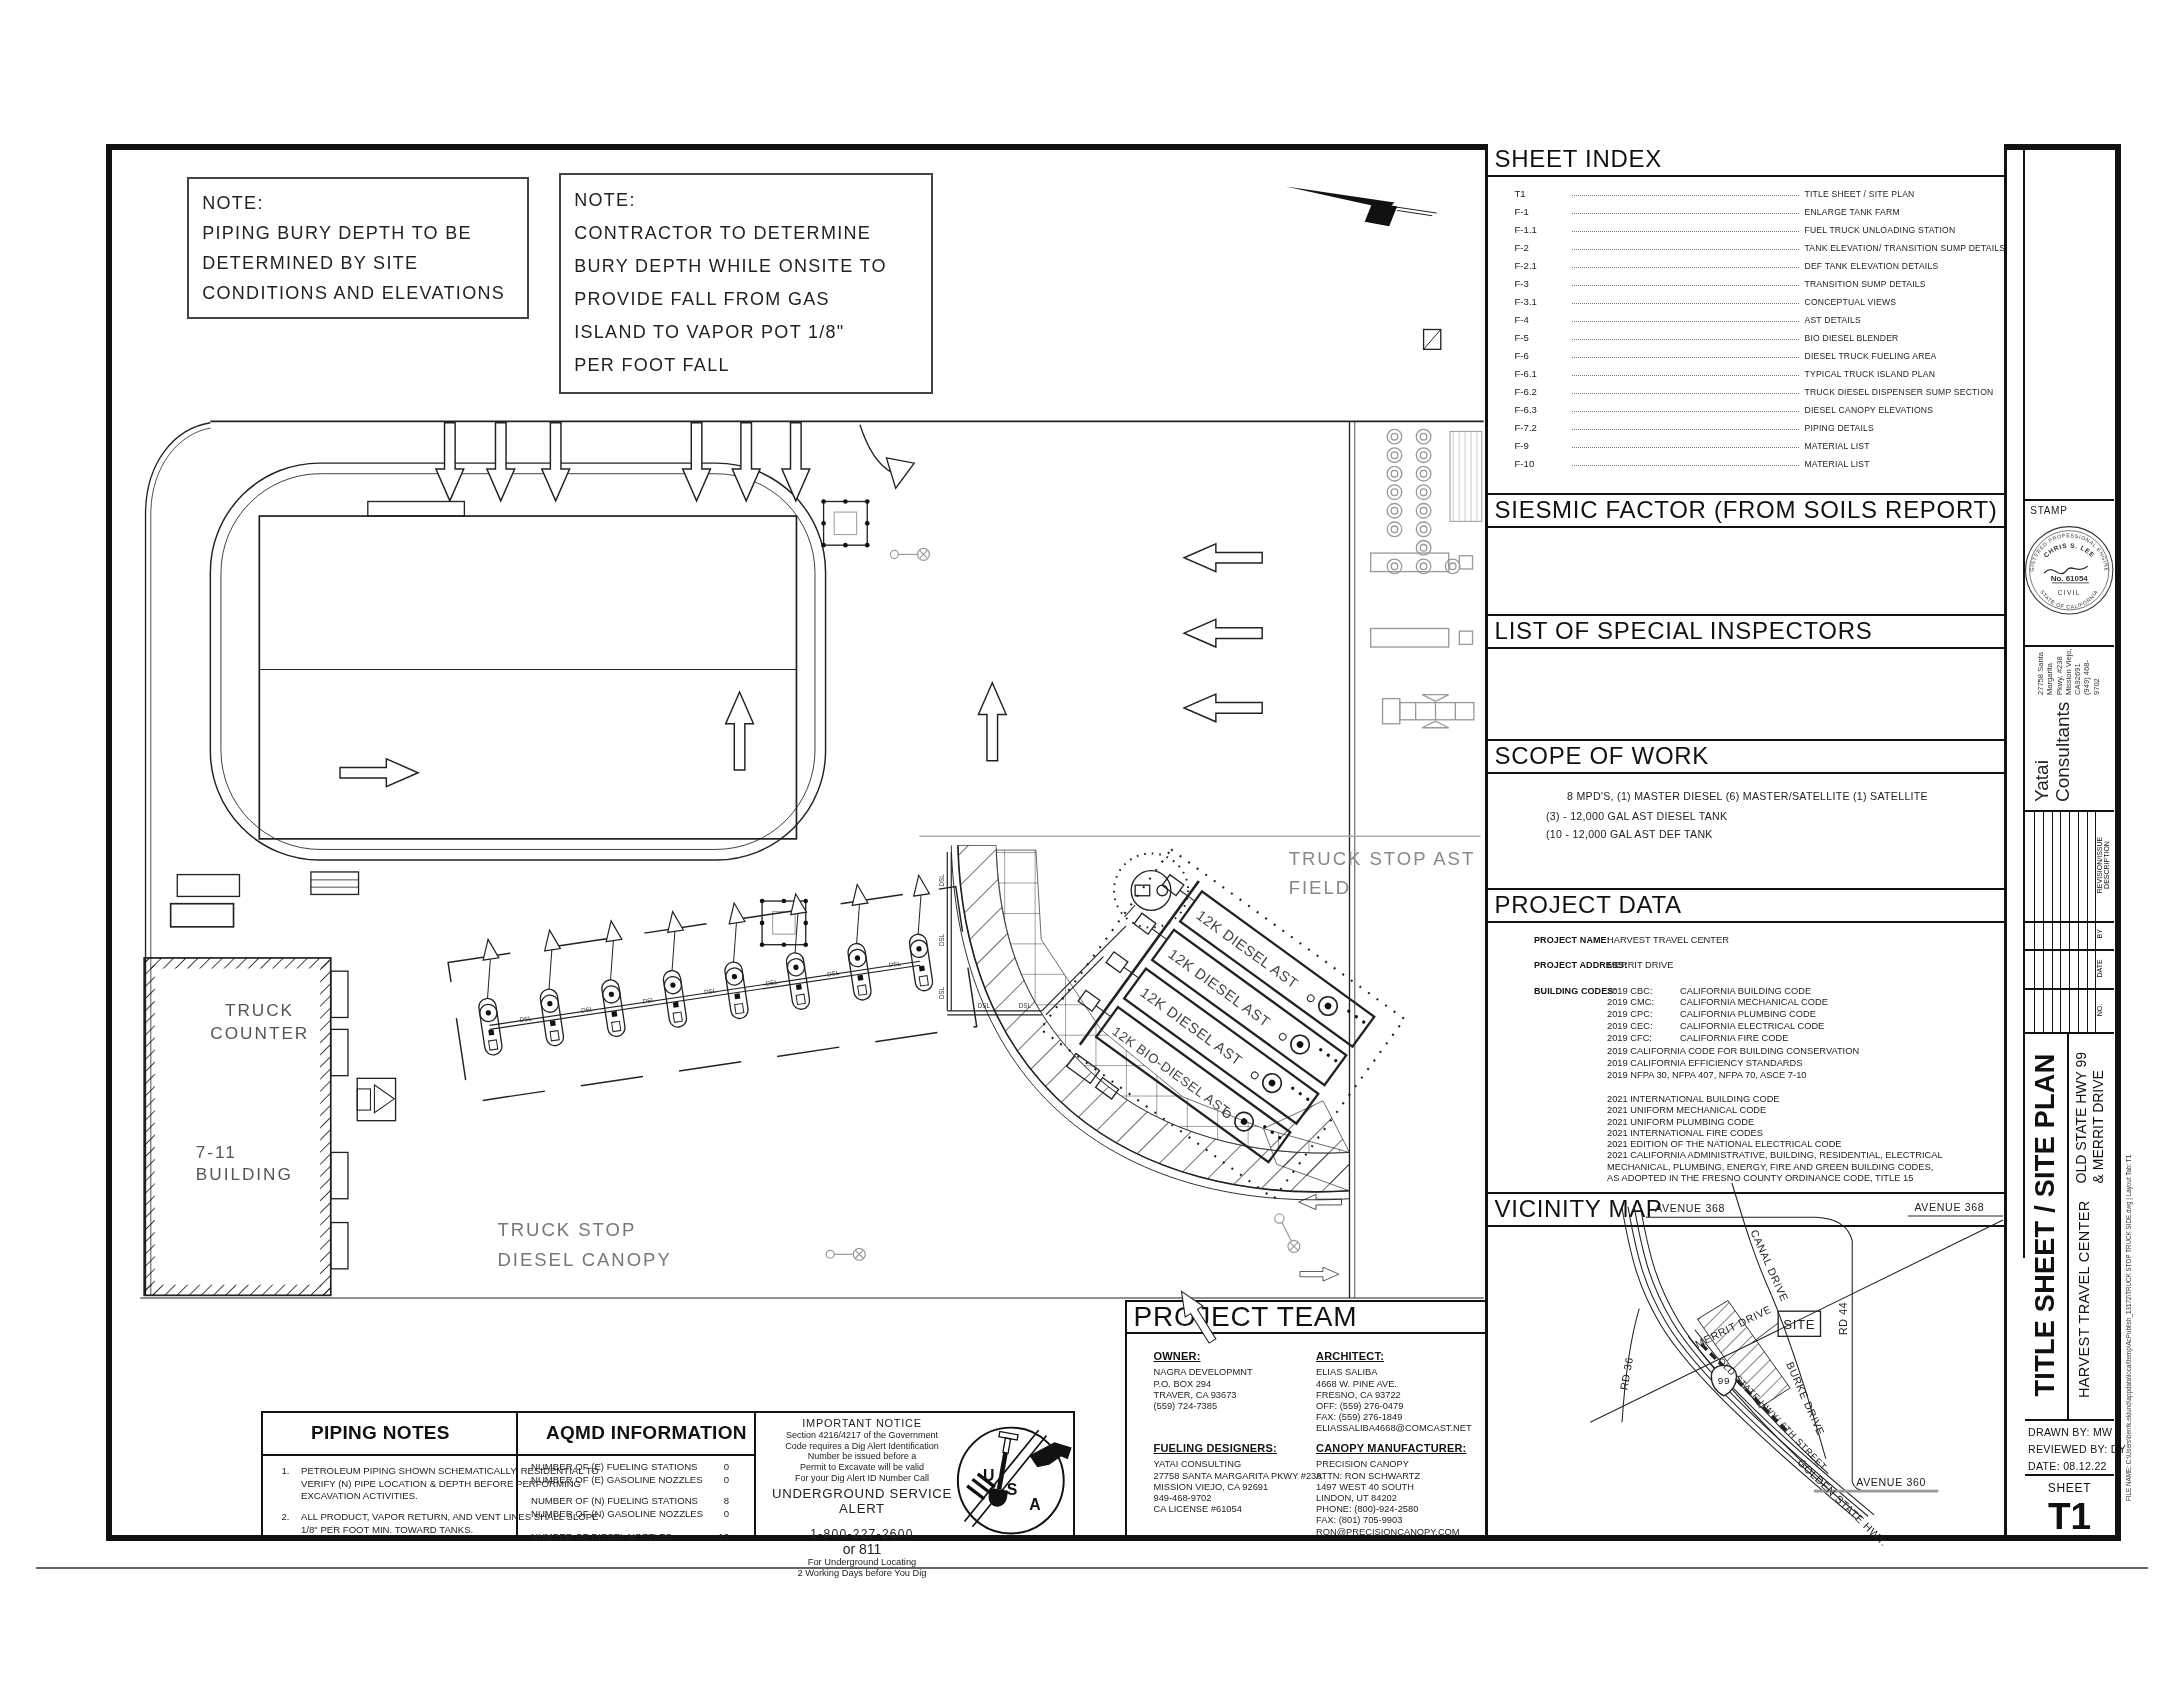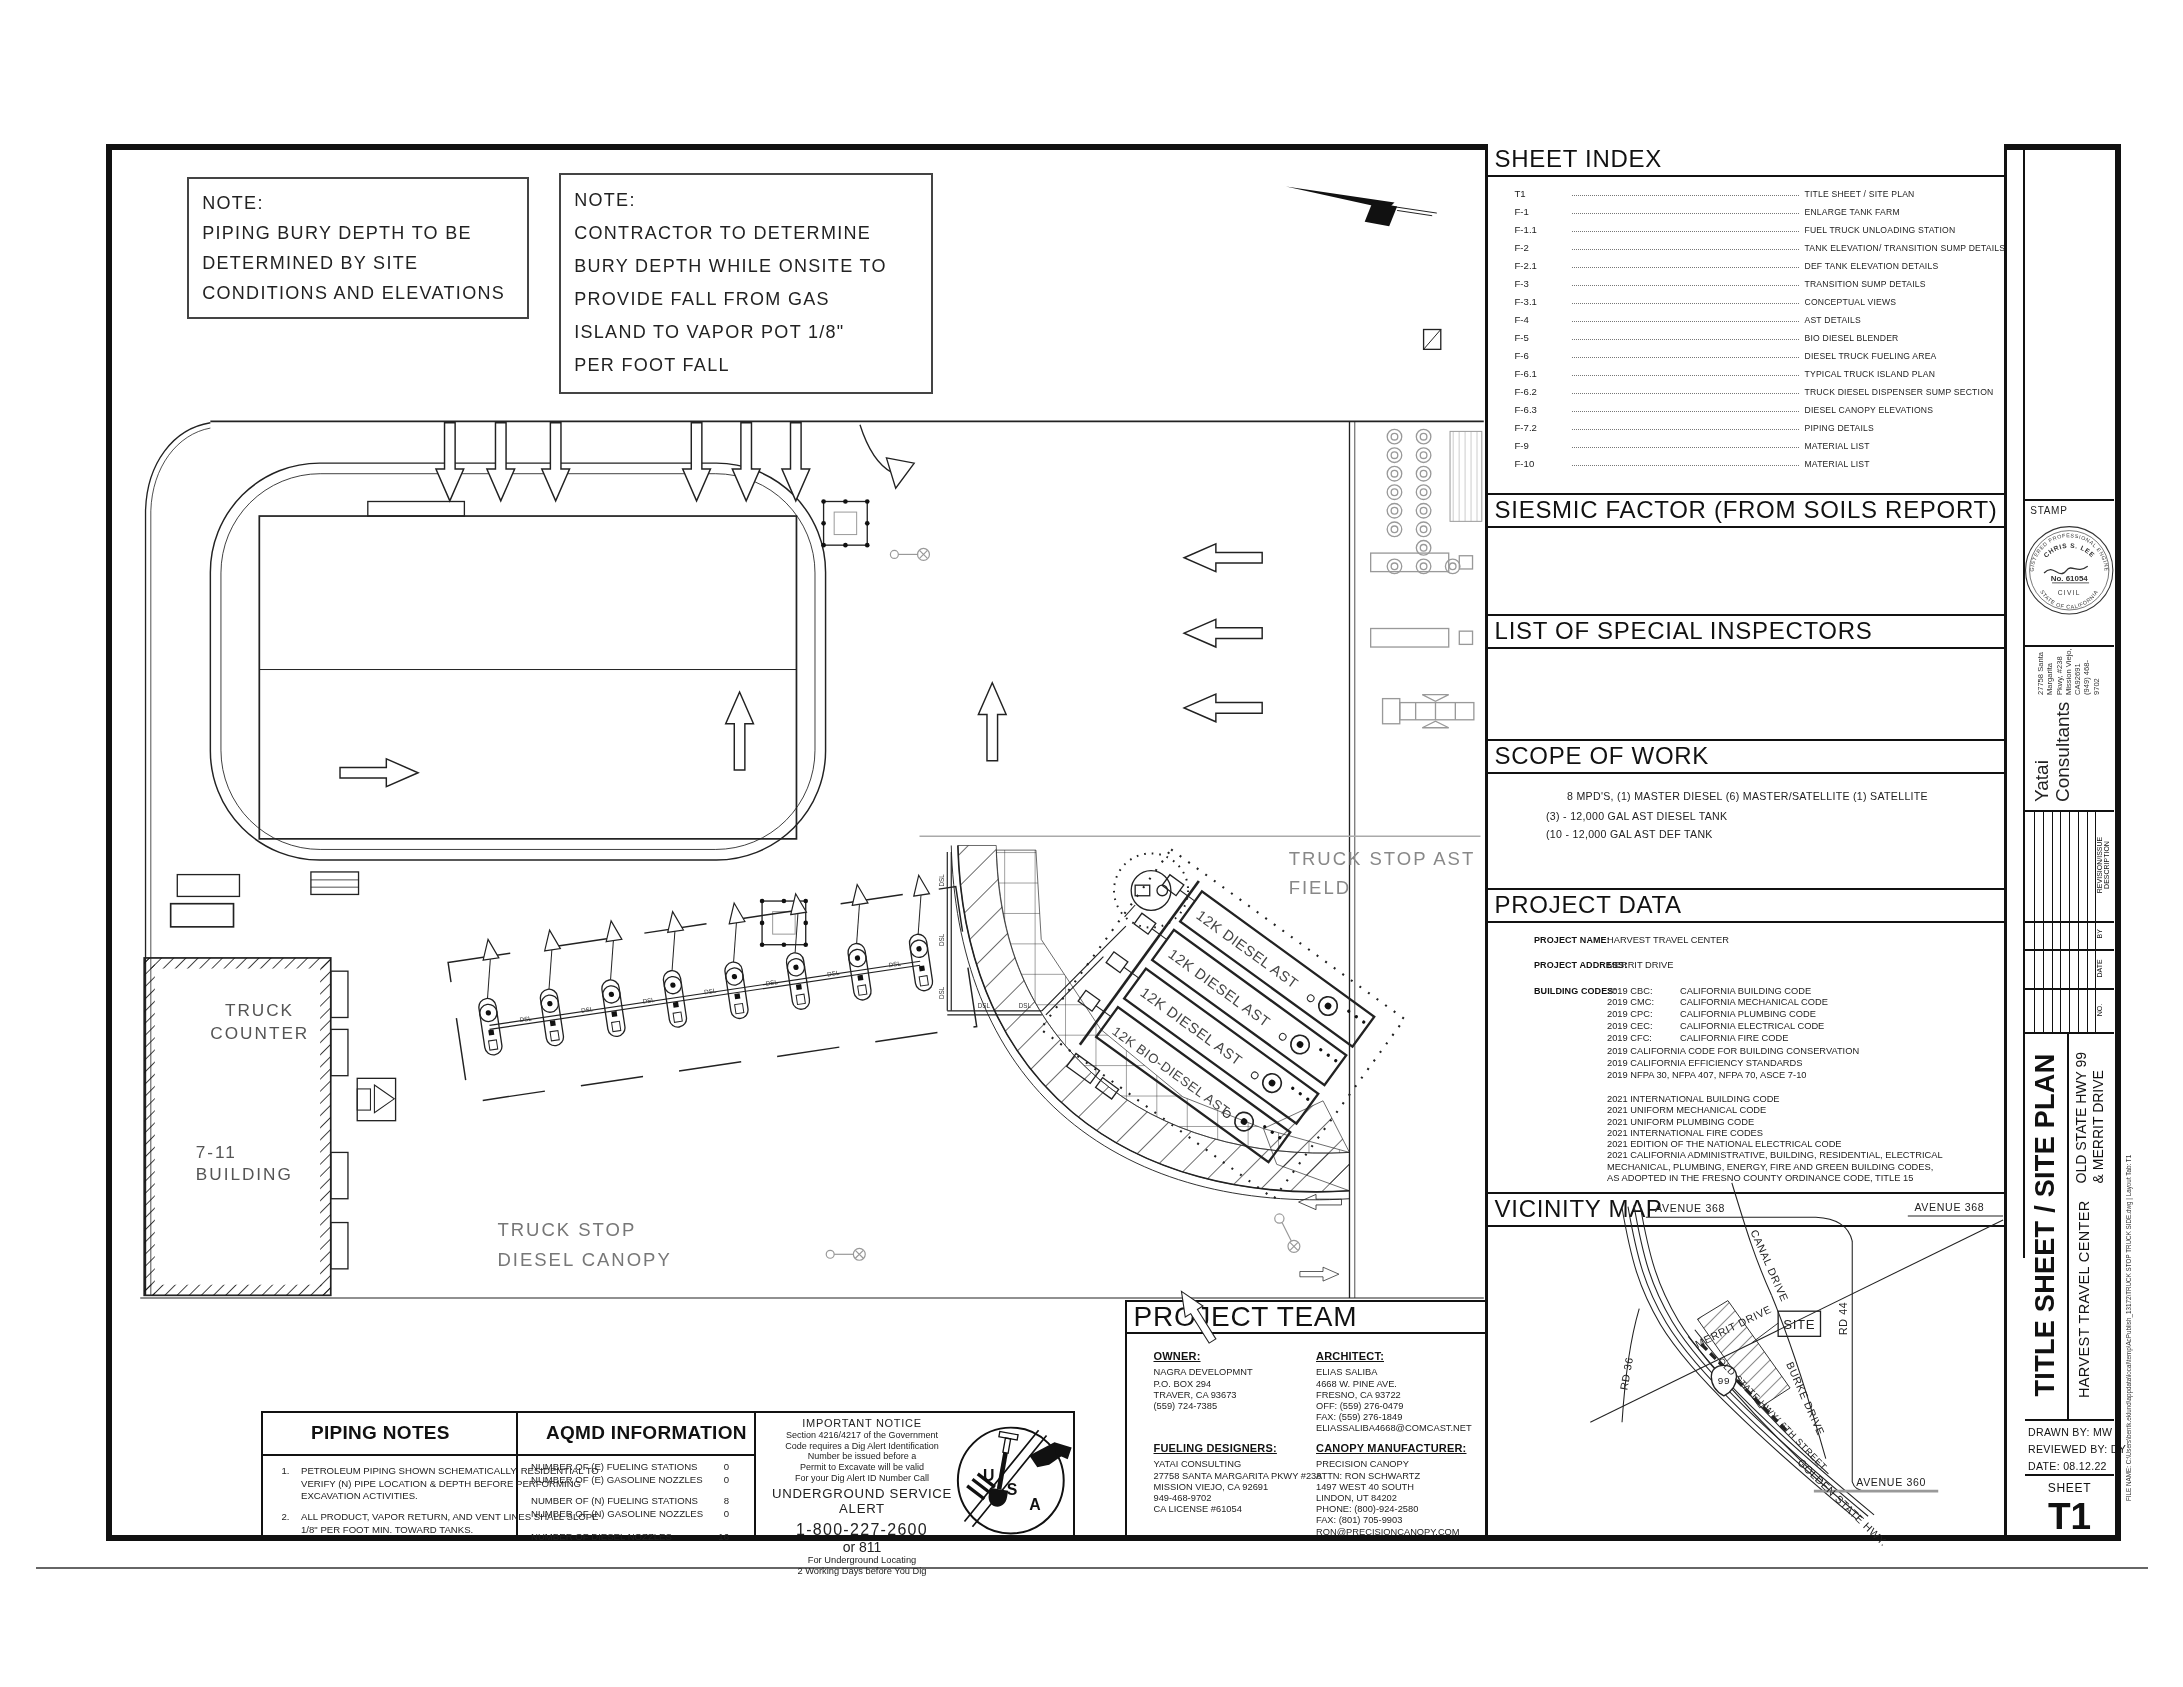--- a/index.html
+++ b/index.html
@@ -50,21 +50,21 @@
   .bb-h{position:absolute;left:0;height:2px;background:#111;}
   .bb-title{position:absolute;font-weight:bold;font-size:19px;letter-spacing:0.3px;white-space:nowrap;}
   .pn-item{position:absolute;font-size:9.6px;line-height:12.6px;color:#222;white-space:nowrap;}
   .pn-num{position:absolute;font-size:9.6px;color:#222;}
   .aq-row{display:flex;justify-content:space-between;font-size:9.6px;color:#222;height:12.6px;}
   .aq-rows{position:absolute;left:268px;top:48px;width:198px;}
   .notice{position:absolute;left:500px;top:4px;width:198px;text-align:center;color:#222;}
   .notice .nt{font-size:11px;letter-spacing:0.7px;margin-bottom:1.3px;}
   .notice .nl{font-size:9px;line-height:10.6px;display:block;}
   .notice .usa{font-size:13.2px;letter-spacing:0.7px;margin-top:2.6px;}
-  .notice .ph{font-size:16px;letter-spacing:1.3px;margin-top:5px;}
+  .notice .ph{font-size:12px;letter-spacing:1.3px;margin-top:11px;}
   .notice .or{font-size:14px;margin-top:0;}
   .notice .ft{font-size:9.3px;line-height:11.2px;display:block;}
 
   
   #team{position:absolute;left:1125px;top:1300px;width:361px;height:241px;
         border-left:2.6px solid #111;border-top:2.6px solid #111;box-sizing:border-box;}
   .team-h{font-size:28px;letter-spacing:0.7px;padding:0 0 0 6.6px;border-bottom:2.6px solid #111;
         height:30px;line-height:30px;white-space:nowrap;}
   .tm-blk{position:absolute;white-space:nowrap;}
   .tm-hd{font-weight:bold;font-size:11px;text-decoration:underline;letter-spacing:0.2px;margin-bottom:5.3px;}

